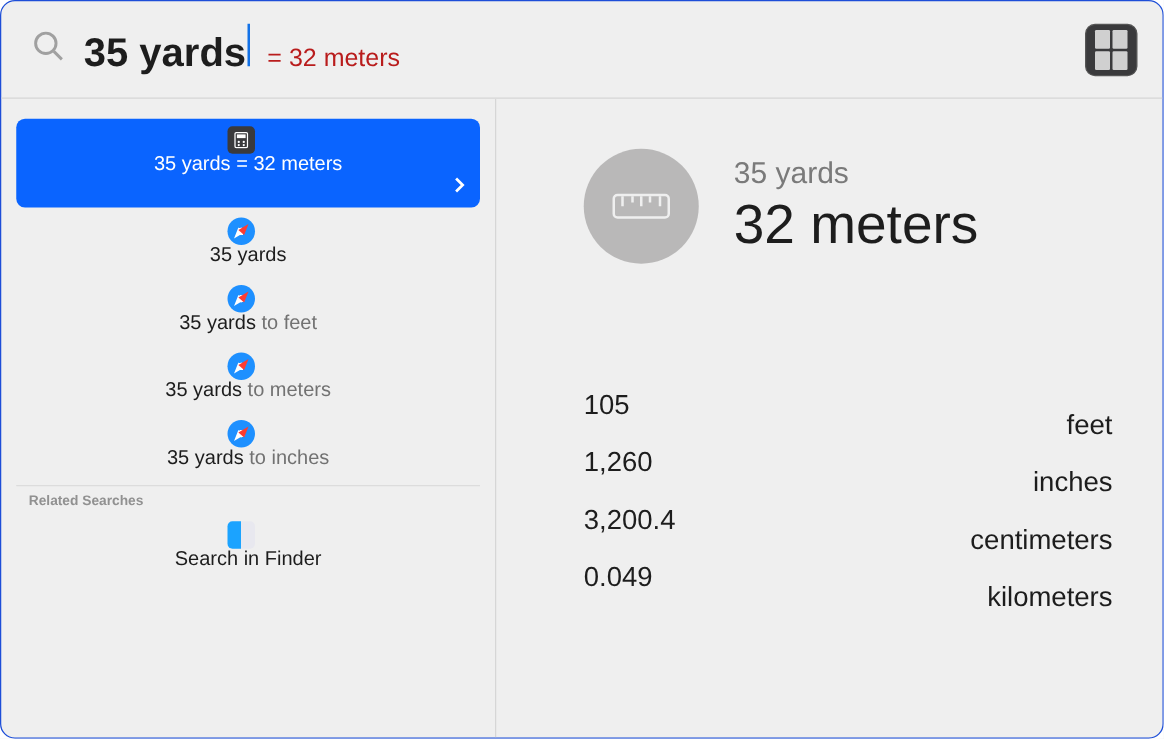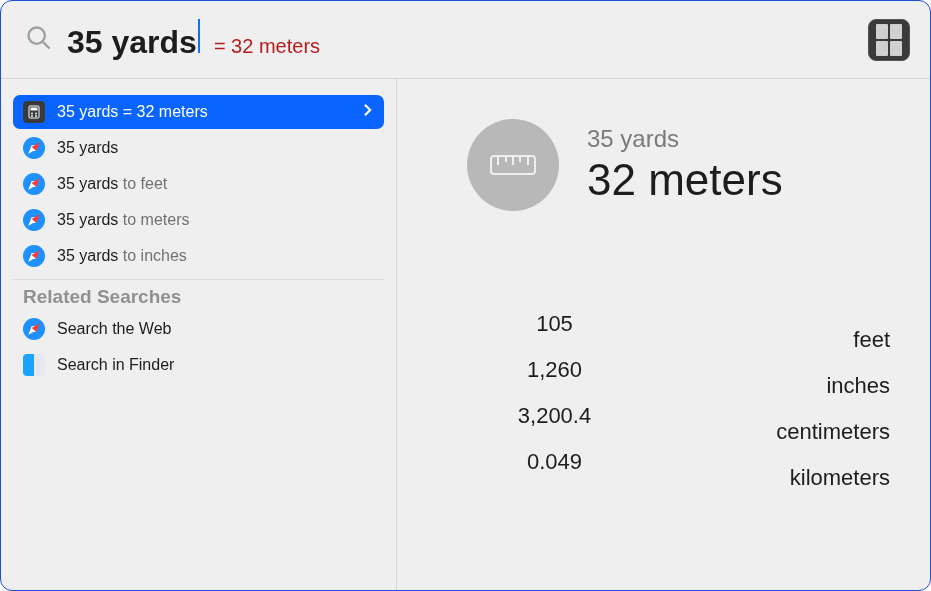--- a/index.html
+++ b/index.html
@@ -100,20 +100,21 @@
     }
     .result-item {
       display: flex;
       align-items: center;
       padding: 6px 10px;
       border-radius: 7px;
       font-size: 16px;
       color: #1d1d1d;
       margin-bottom: 2px;
       cursor: default;
+      flex-direction: column;
     }
     .result-item.selected {
       background: #0a64ff;
       color: #fff;
     }
     .result-icon {
       width: 22px;
       height: 22px;
       margin-right: 12px;
       display: flex;
@@ -167,21 +168,21 @@
     .chevron {
       margin-left: auto;
       padding-right: 2px;
     }
     .chevron svg { width: 9px; height: 14px; stroke: #fff; fill: none; stroke-width: 2.5; }
     .section-divider {
       border-top: 1px solid #dcdcdc;
       margin: 6px 0 2px;
     }
     .section-label {
-      font-size: 19px;
+      font-size: 11px;
       font-weight: 600;
       color: #919191;
       padding: 4px 10px 4px 10px;
     }
     .preview {
       flex: 1;
       padding: 40px 40px 0 70px;
       display: flex;
       flex-direction: column;
     }
@@ -223,21 +224,21 @@
     }
     .conversions {
       margin-top: 100px;
       display: grid;
       grid-template-columns: 175px 1fr;
       column-gap: 26px;
       row-gap: 4px;
       font-size: 22px;
       color: #1d1d1d;
     }
-    .conv-val { text-align: center; }
+    .conv-val { text-align: left; }
     .conv-unit { text-align: right; margin-top: 16px; }
   </style>
 </head>
 <body>
 
 <div class="window">
   <div class="search-bar">
     <span class="search-icon-main">
       <svg viewBox="0 0 24 24">
           <circle cx="10" cy="10" r="7"></circle>
@@ -305,24 +306,20 @@
         <span class="result-icon safari"></span>
         <span class="result-text">
           <span class="bold">35 yards</span><span class="muted"> to inches</span>
         </span>
       </div>
 
       <div class="section-divider"></div>
       <div class="section-label">Related Searches</div>
 
       <div class="result-item">
-        <span class="result-icon safari"></span>
-        <span class="result-text">Search the Web</span>
-      </div>
-      <div class="result-item">
         <span class="result-icon finder"></span>
         <span class="result-text">Search in Finder</span>
       </div>
 
     </div>
 
     <div class="preview">
       <div class="preview-header">
         <div class="ruler-circle">
           <div class="ruler-icon">

